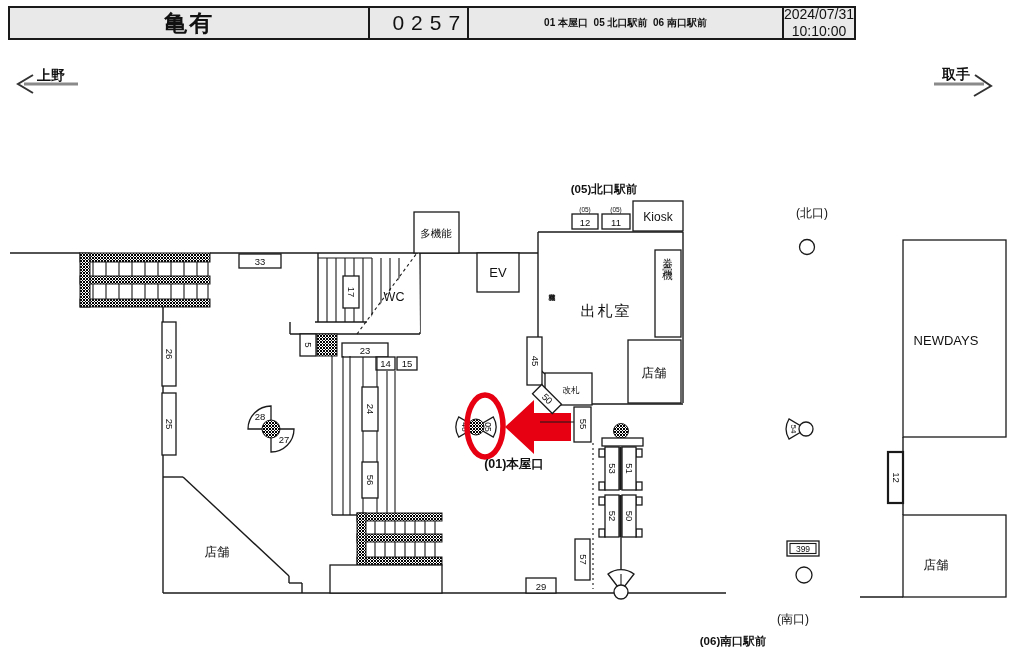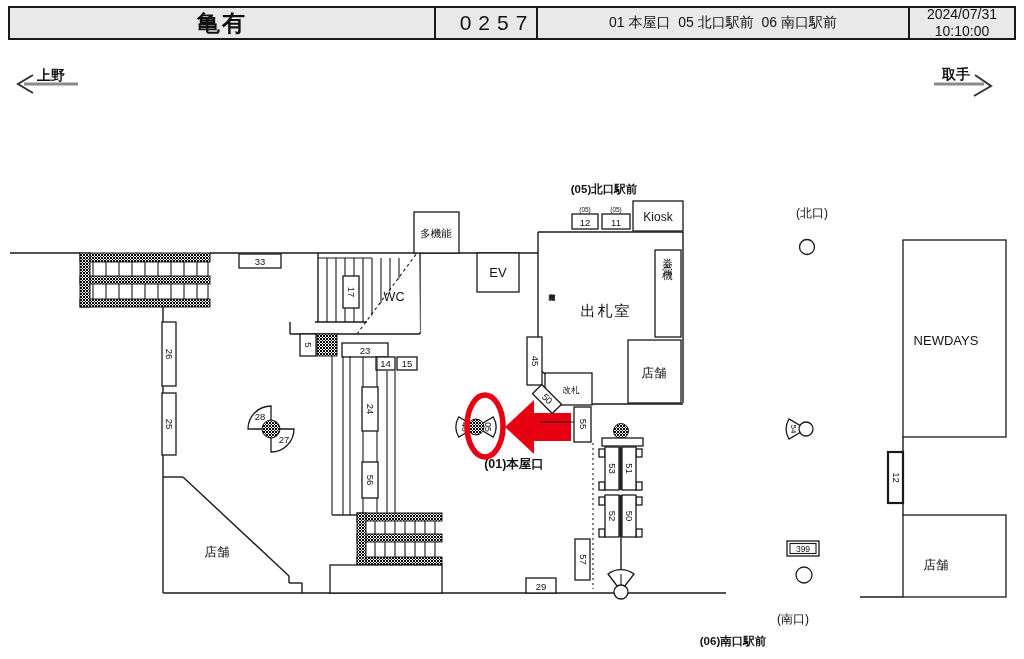--- a/index.html
+++ b/index.html
@@ -1,23 +1,23 @@
 <!DOCTYPE html>
 <html><head>
 <meta charset="utf-8">
 <style>
   html,body{margin:0;padding:0;background:#fff;}
   body{width:1024px;height:659px;position:relative;font-family:"Liberation Sans",sans-serif;overflow:hidden;}
-  .header{position:absolute;left:8px;top:6px;width:1008px;height:34px;background:#e9e9e9;
+  .header{position:absolute;left:8px;top:6px;width:848px;height:34px;background:#e9e9e9;
     border:2px solid #1a1a1a;display:flex;align-items:stretch;box-sizing:border-box;justify-content:space-between;}
   .hcell{display:flex;align-items:center;justify-content:center;box-sizing:border-box;}
   .hcell+.hcell{border-left:2px solid #1a1a1a;}
   .h-station{width:424px;font-size:23px;font-weight:bold;letter-spacing:2px;color:#111;}
   .h-code{width:102px;font-size:21px;font-weight:500;letter-spacing:7px;color:#111;padding-left:22px;}
-  .h-cams{width:372px;font-size:14px;font-weight:normal;color:#111;white-space:pre;}
+  .h-cams{width:372px;font-size:10px;font-weight:bold;color:#111;white-space:pre;}
   .h-time{flex:1;flex-direction:column;font-size:14px;color:#111;line-height:1.25;}
   svg text{font-family:"Liberation Sans",sans-serif;fill:#111;}
   .w{stroke:#1a1a1a;stroke-width:1.4;fill:none;}
   .thin{stroke:#1a1a1a;stroke-width:1.1;fill:none;}
   .bx{stroke:#1a1a1a;stroke-width:1.3;fill:#fff;}
   .hx{stroke:#1a1a1a;stroke-width:1;}
   .num{font-size:9.5px;}
   .rm{font-size:12.5px;}
 </style>
 </head>

